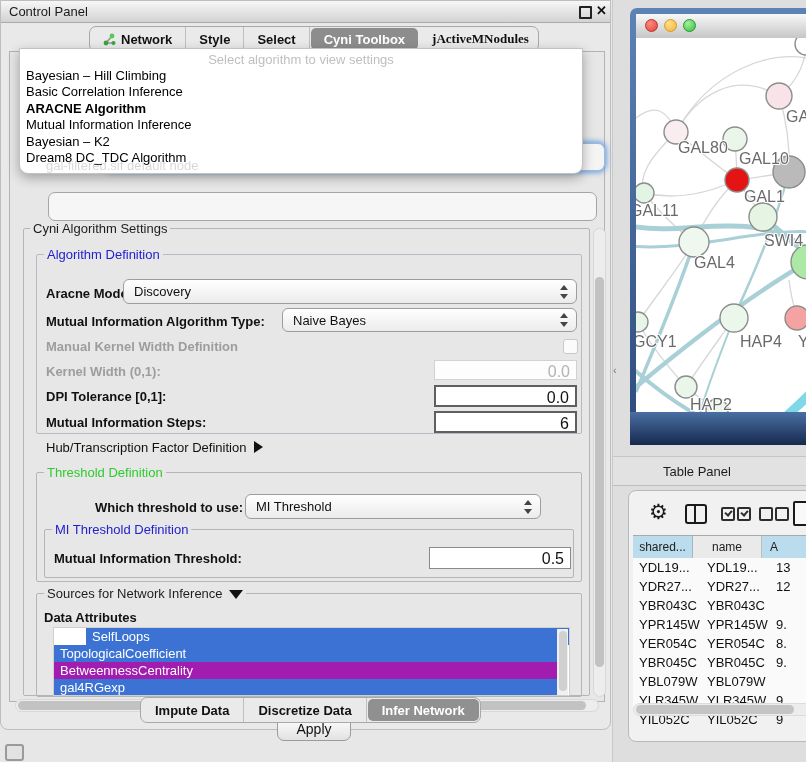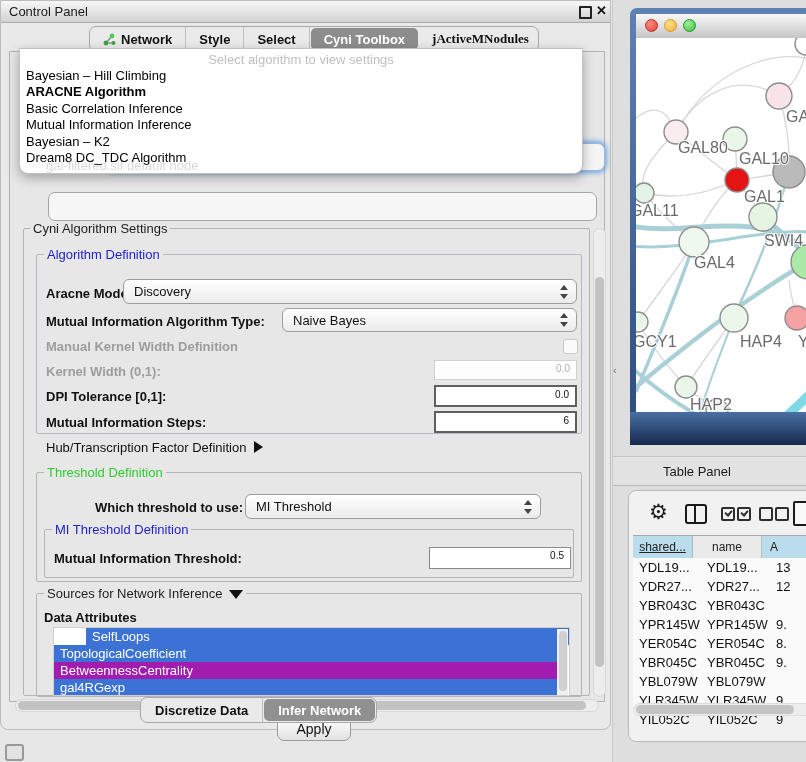--- a/index.html
+++ b/index.html
@@ -48,21 +48,21 @@
 
   
   .group{border:1px solid #b5b5b5;border-radius:2px;box-sizing:border-box;background:transparent;}
   .legend{position:absolute;font-size:13px;background:#e7e7e7;padding:0 3px;white-space:nowrap;}
   .legend.blue{color:#2121cf;}
   .legend.green{color:#2ecb2e;}
   .legend.plain{color:#1d1d1d;}
 
   .lbl{font-size:13px;color:#111;font-weight:bold;white-space:nowrap;}
   .lbl.dis{color:#9d9d9d;}
-  .field{box-sizing:border-box;background:#fff;font-size:10px;text-align:right;
+  .field{box-sizing:border-box;background:#fff;font-size:16px;text-align:right;
     padding:2px 6px 0 0;color:#111;}
   .field.dis{border:1px solid #d2d2d2;color:#b3b3b3;background:#fdfdfd;}
   .field.dark{border:2px solid #5f5f5f;}
   .field.med{border:1px solid #8a8a8a;}
 
   .combo{box-sizing:border-box;background:linear-gradient(#ffffff,#ebebeb);
     border:1px solid #9d9d9d;border-radius:6px;font-size:13px;color:#111;
     display:flex;align-items:center;padding-left:10px;}
   .spinner{position:absolute;right:8px;top:50%;transform:translateY(-50%);width:9px;height:14px;}
   .spinner:before,.spinner:after{content:"";position:absolute;left:1px;border-left:4px solid transparent;border-right:4px solid transparent;}
@@ -260,30 +260,31 @@
         <div class="abs vthumb"></div>
       </div>
     <div class="abs hscroll">
         <div class="abs hthumb"></div>
       </div>
 
     <div class="abs apply-btn">Apply</div>
   </div>
 
   <div class="abs bottom-tabbar">
+    <div class="btab">Impute Data</div>
     <div class="btab">Discretize Data</div>
     <div class="btab selected">Infer Network</div>
   </div>
 
   <div class="abs dropdown">
     <div class="abs dd-placeholder">Select algorithm to view settings</div>
     <div class="abs dd-list" id="dd-list">
         <div class="dd-item">Bayesian – Hill Climbing</div>
+        <div class="dd-item">Basic Correlation Inference</div>
         <div class="dd-item bold">ARACNE Algorithm</div>
-        <div class="dd-item">Basic Correlation Inference</div>
         <div class="dd-item">Mutual Information Inference</div>
         <div class="dd-item">Bayesian – K2</div>
         <div class="dd-item">Dream8 DC_TDC Algorithm</div>
       </div>
     <div class="abs dd-ghost-text">gal-filtered.sif default node</div>
   </div>
 </div>
 
 <div class="abs right-bg"></div>
 <div class="abs divider-line"></div>
@@ -375,21 +376,21 @@
       </div>
     <div class="abs cb" style="left:108px;">
         <span class="mark"></span>
       </div>
     <div class="abs cb" style="left:130px;"></div>
     <div class="abs cb" style="left:146px;"></div>
     <div class="abs page-icon"></div>
   </div>
   <div class="abs ttable">
     <div class="thead">
-      <div class="th sel" style="width:60px;text-decoration:underline;">shared...</div>
+      <div class="th sel" style="width:60px;">shared...</div>
       <div class="th plain" style="width:69px;">name</div>
       <div class="th sel" style="width:47px;text-align:left;padding-left:8px;">A</div>
     </div>
     <div id="table-rows">
         <div class="trow">
           <div class="td" style="width: 68px;">YDL19...</div>
           <div class="td" style="width: 69px;">YDL19...</div>
           <div class="td" style="width: 47px;">13</div>
         </div>
         <div class="trow">

